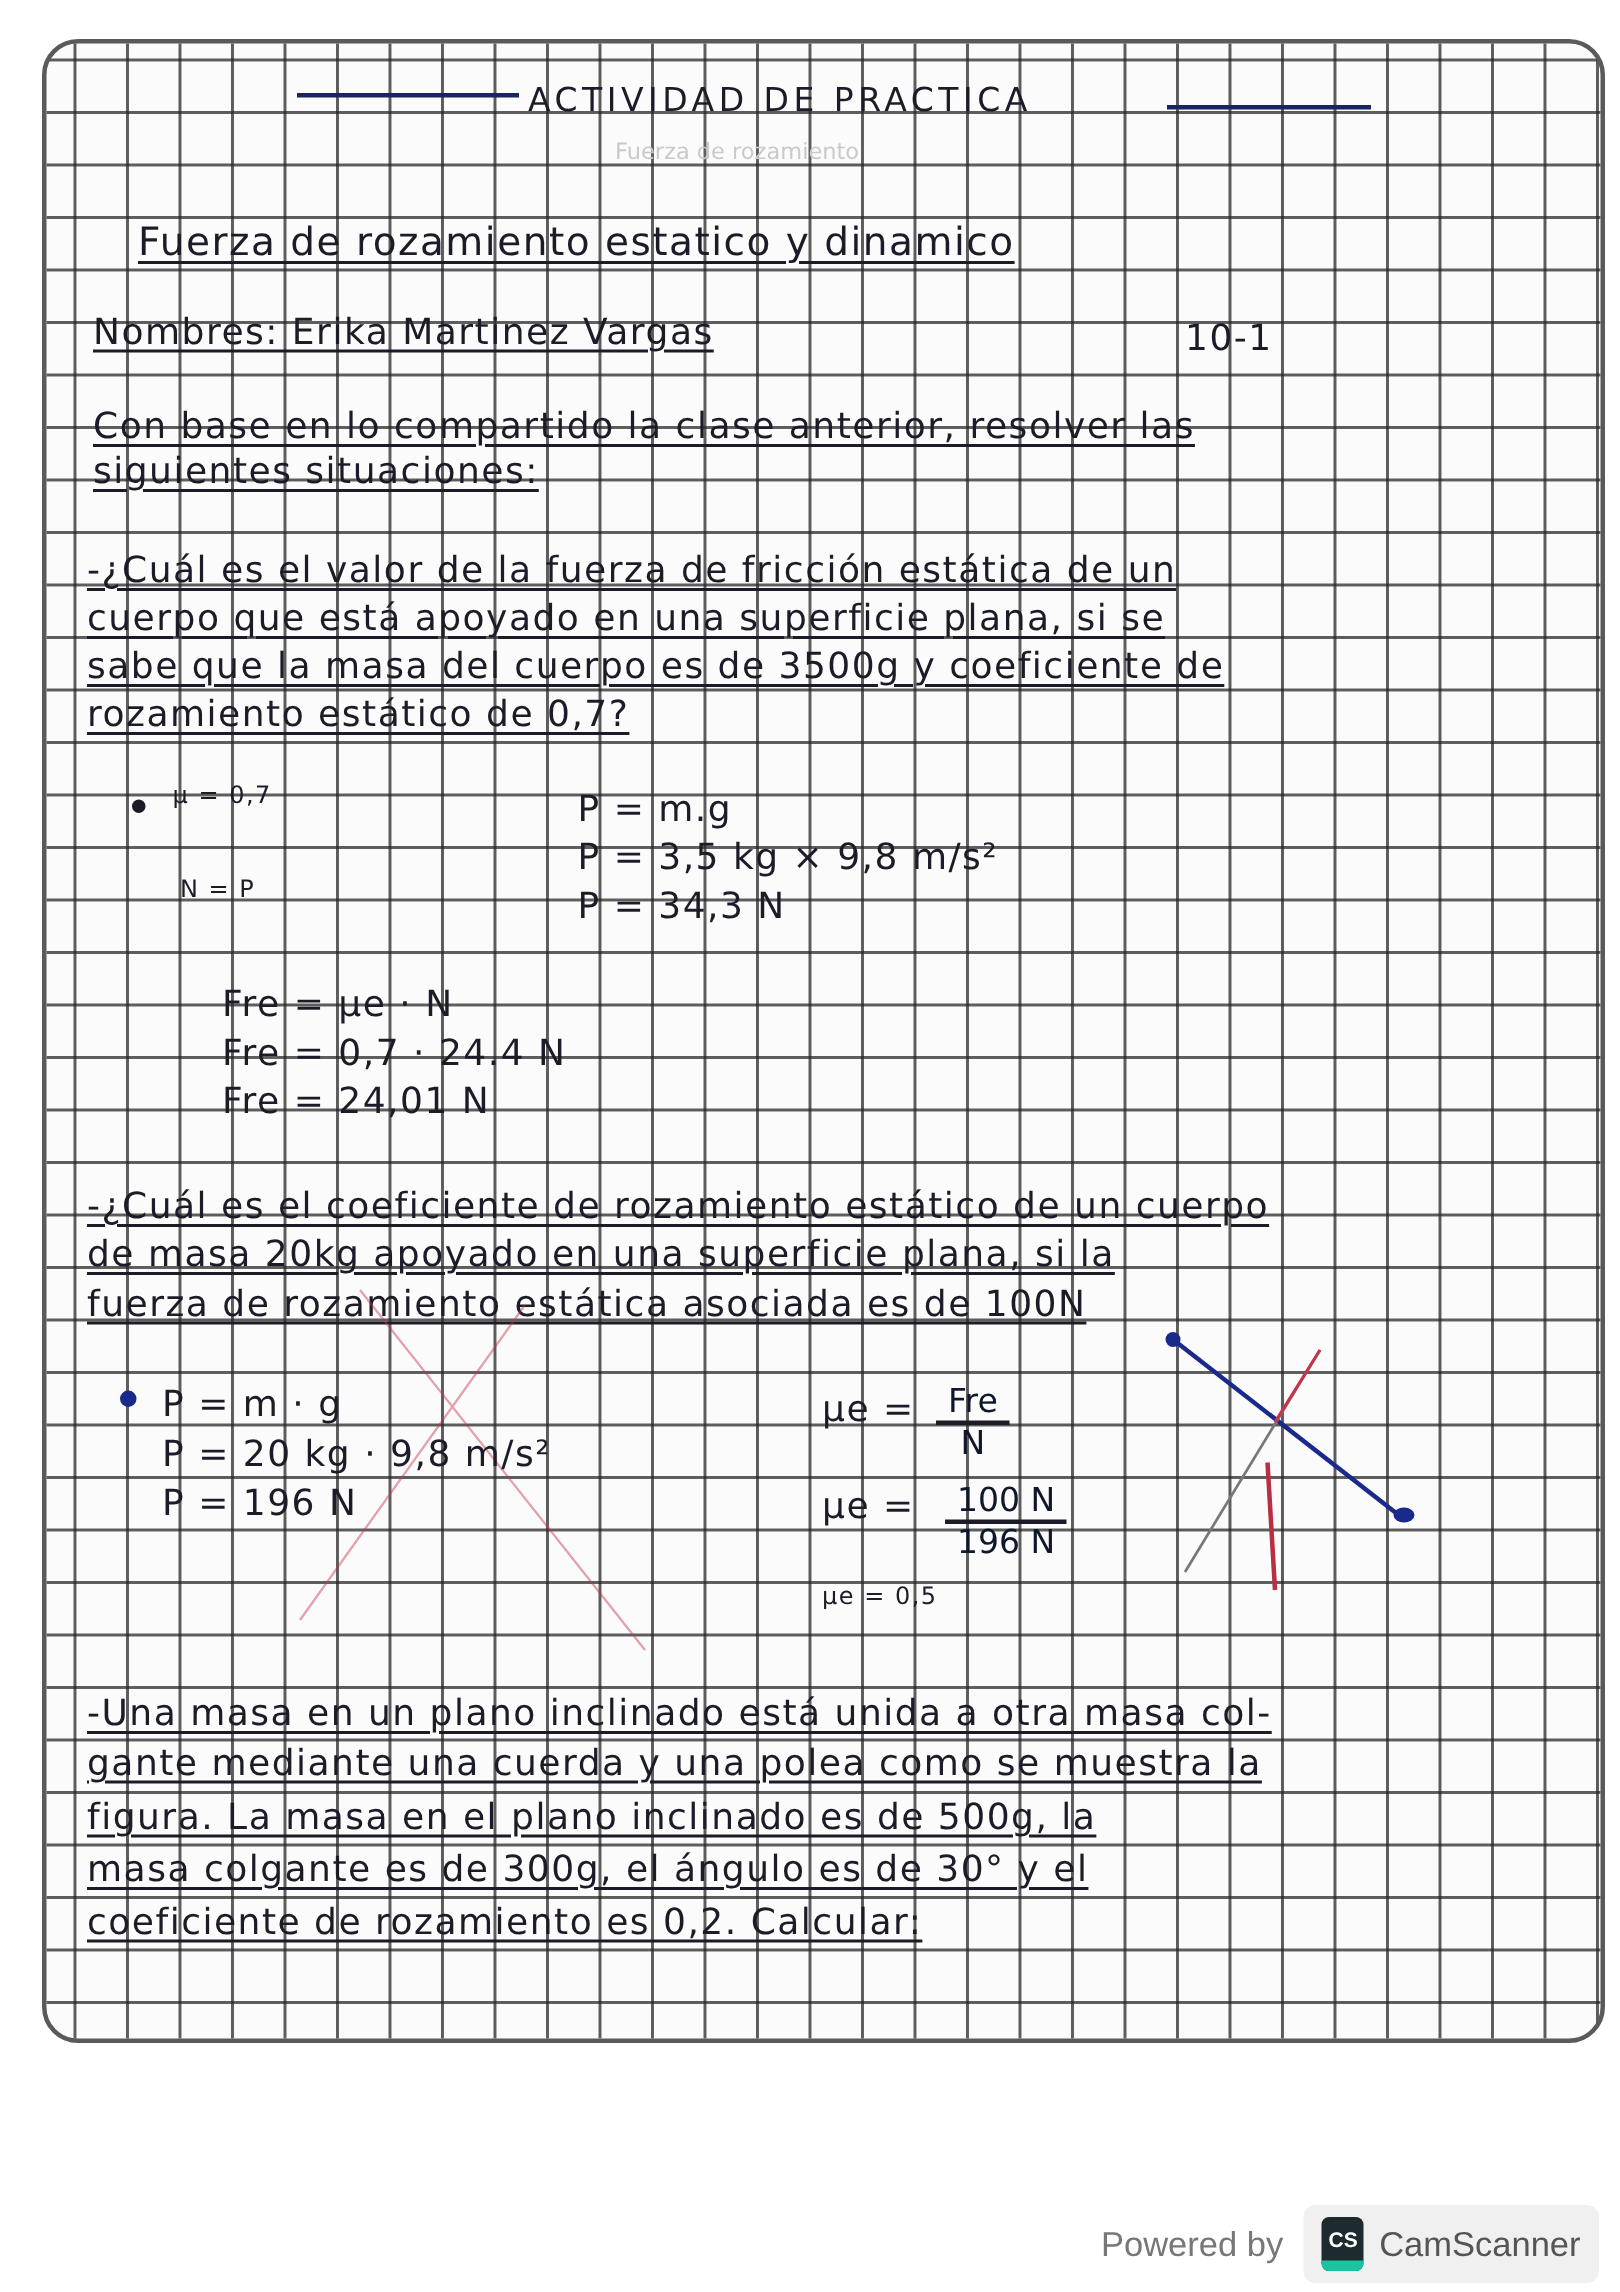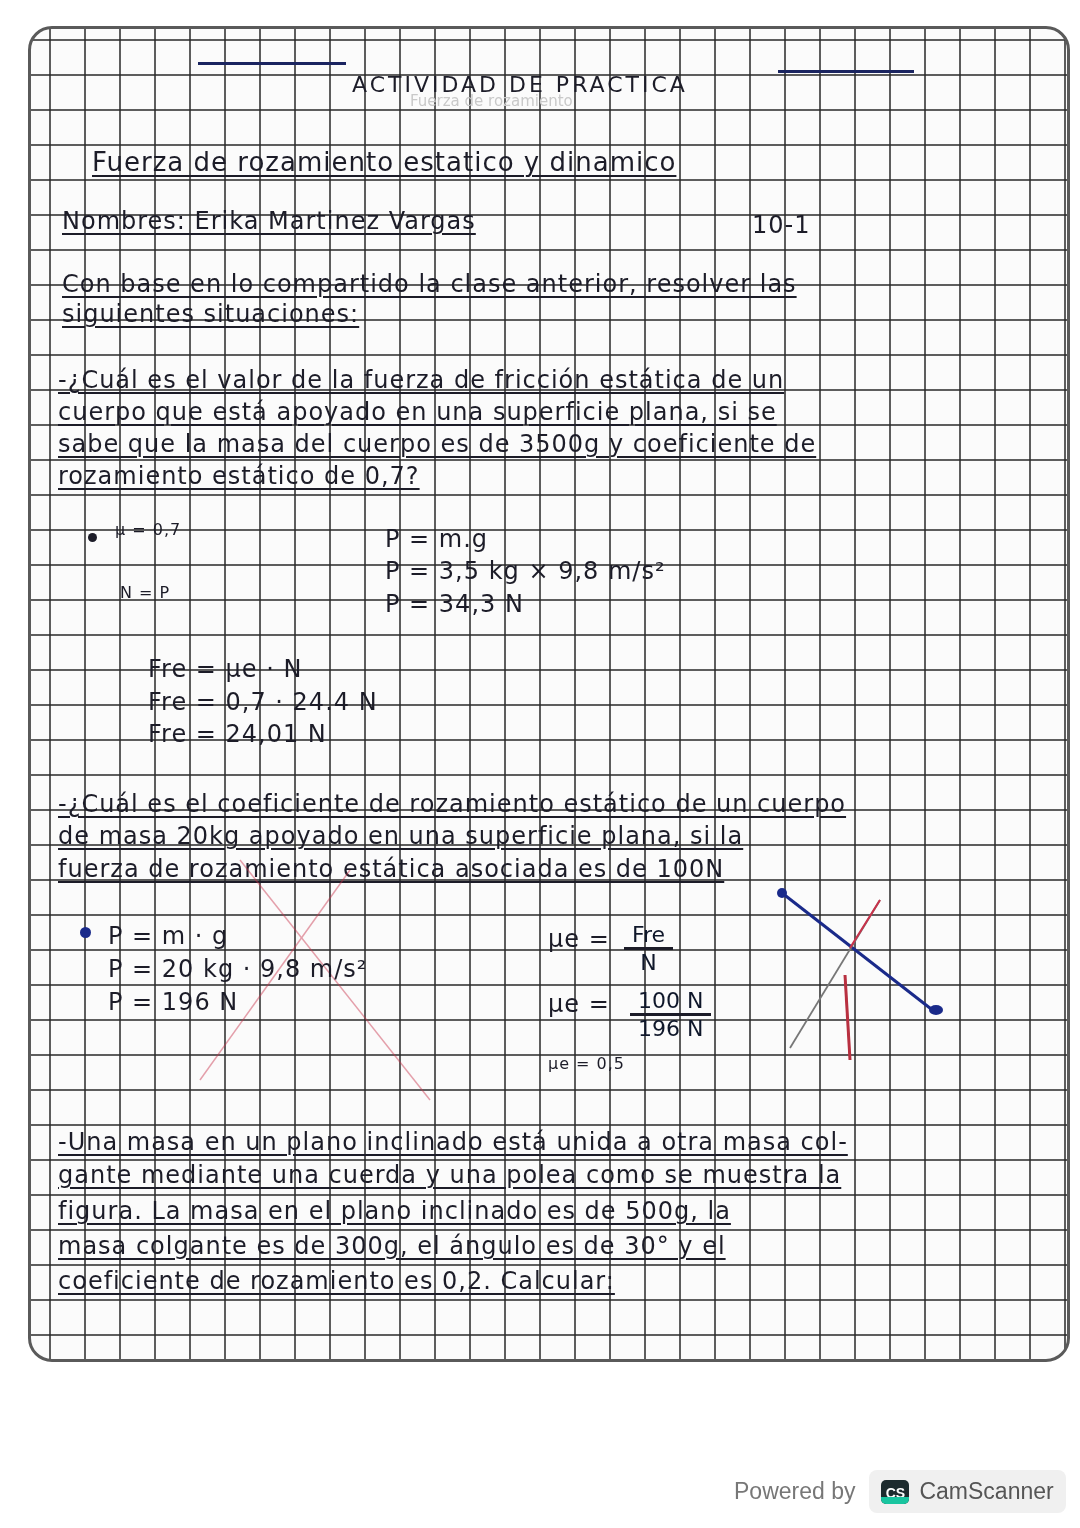--- a/index.html
+++ b/index.html
@@ -20,38 +20,38 @@
   .faint{position:absolute;color:#c9c9c9;font-size:15px;}
   .h1{font-size:26px;}
   .q{font-size:24px;}
   .m{font-size:16px;}
   .frac{position:absolute;display:flex;flex-direction:column;align-items:center;font-size:22px;color:#0f172a;text-align:right;}
   .frac .num{border-bottom:3px solid #1c1c28;padding:0 8px;}
   .bullet{position:absolute;border-radius:50%;}
   .footer{position:absolute;left:734px;top:1470px;display:flex;align-items:center;gap:14px;}
   .powered{font-family:"Liberation Sans",sans-serif;font-size:23px;color:#777;}
   .badge{display:flex;align-items:center;gap:10px;background:#f0f0f0;border-radius:8px;padding:8px 12px;}
-  .cs-logo{width:28px;height:24px;border-radius:5px;background:#1d2b2e;color:#fff;font-family:"Liberation Sans",sans-serif;font-weight:bold;font-size:14px;display:flex;align-items:flex-end;justify-content:center;position:relative;overflow:hidden;}
+  .cs-logo{width:28px;height:36px;border-radius:5px;background:#1d2b2e;color:#fff;font-family:"Liberation Sans",sans-serif;font-weight:bold;font-size:14px;display:flex;align-items:center;justify-content:center;position:relative;overflow:hidden;}
   .cs-logo::after{content:"";position:absolute;left:0;right:0;bottom:0;height:7px;background:#19c5a0;}
   .cs-logo span{position:relative;top:-3px;}
   .cs-name{font-family:"Liberation Sans",sans-serif;font-size:23px;color:#555;}
 </style>
 </head>
 <body>
 
 <div class="sheet"></div>
 
 <div class="rule" style="left:198px;top:62px;width:148px;"></div>
-<div class="hand title" style="left:352px;top:55px;margin-top:17px;">ACTIVIDAD DE PRACTICA</div>
+<div class="hand title" style="left:352px;top:55px;">ACTIVIDAD DE PRACTICA</div>
 <div class="rule" style="left:778px;top:70px;width:136px;"></div>
 <div class="faint" style="left:410px;top:92px;">Fuerza de rozamiento</div>
 
 <div class="hand h1 u" style="left:92px;top:147px;">Fuerza de rozamiento estatico y dinamico</div>
 <div class="hand q u" style="left:62px;top:207px;">Nombres: Erika Martinez Vargas</div>
-<div class="hand q" style="left:752px;top:211px;">10-1</div>
+<div class="hand q" style="left:752px;top:211px;padding-left:38px;">10-1</div>
 
 <div class="hand q u" style="left:62px;top:270px;">Con base en lo compartido la clase anterior, resolver las</div>
 <div class="hand q u" style="left:62px;top:300px;">siguientes situaciones:</div>
 
 <div class="hand q u" style="left:58px;top:366px;">-¿Cuál es el valor de la fuerza de fricción estática de un</div>
 <div class="hand q u" style="left:58px;top:398px;">cuerpo que está apoyado en una superficie plana, si se</div>
 <div class="hand q u" style="left:58px;top:430px;">sabe que la masa del cuerpo es de 3500g y coeficiente de</div>
 <div class="hand q u" style="left:58px;top:462px;">rozamiento estático de 0,7?</div>
 
 <div class="bullet" style="left:88px;top:533px;width:9px;height:9px;background:#1c1c28;"></div>

